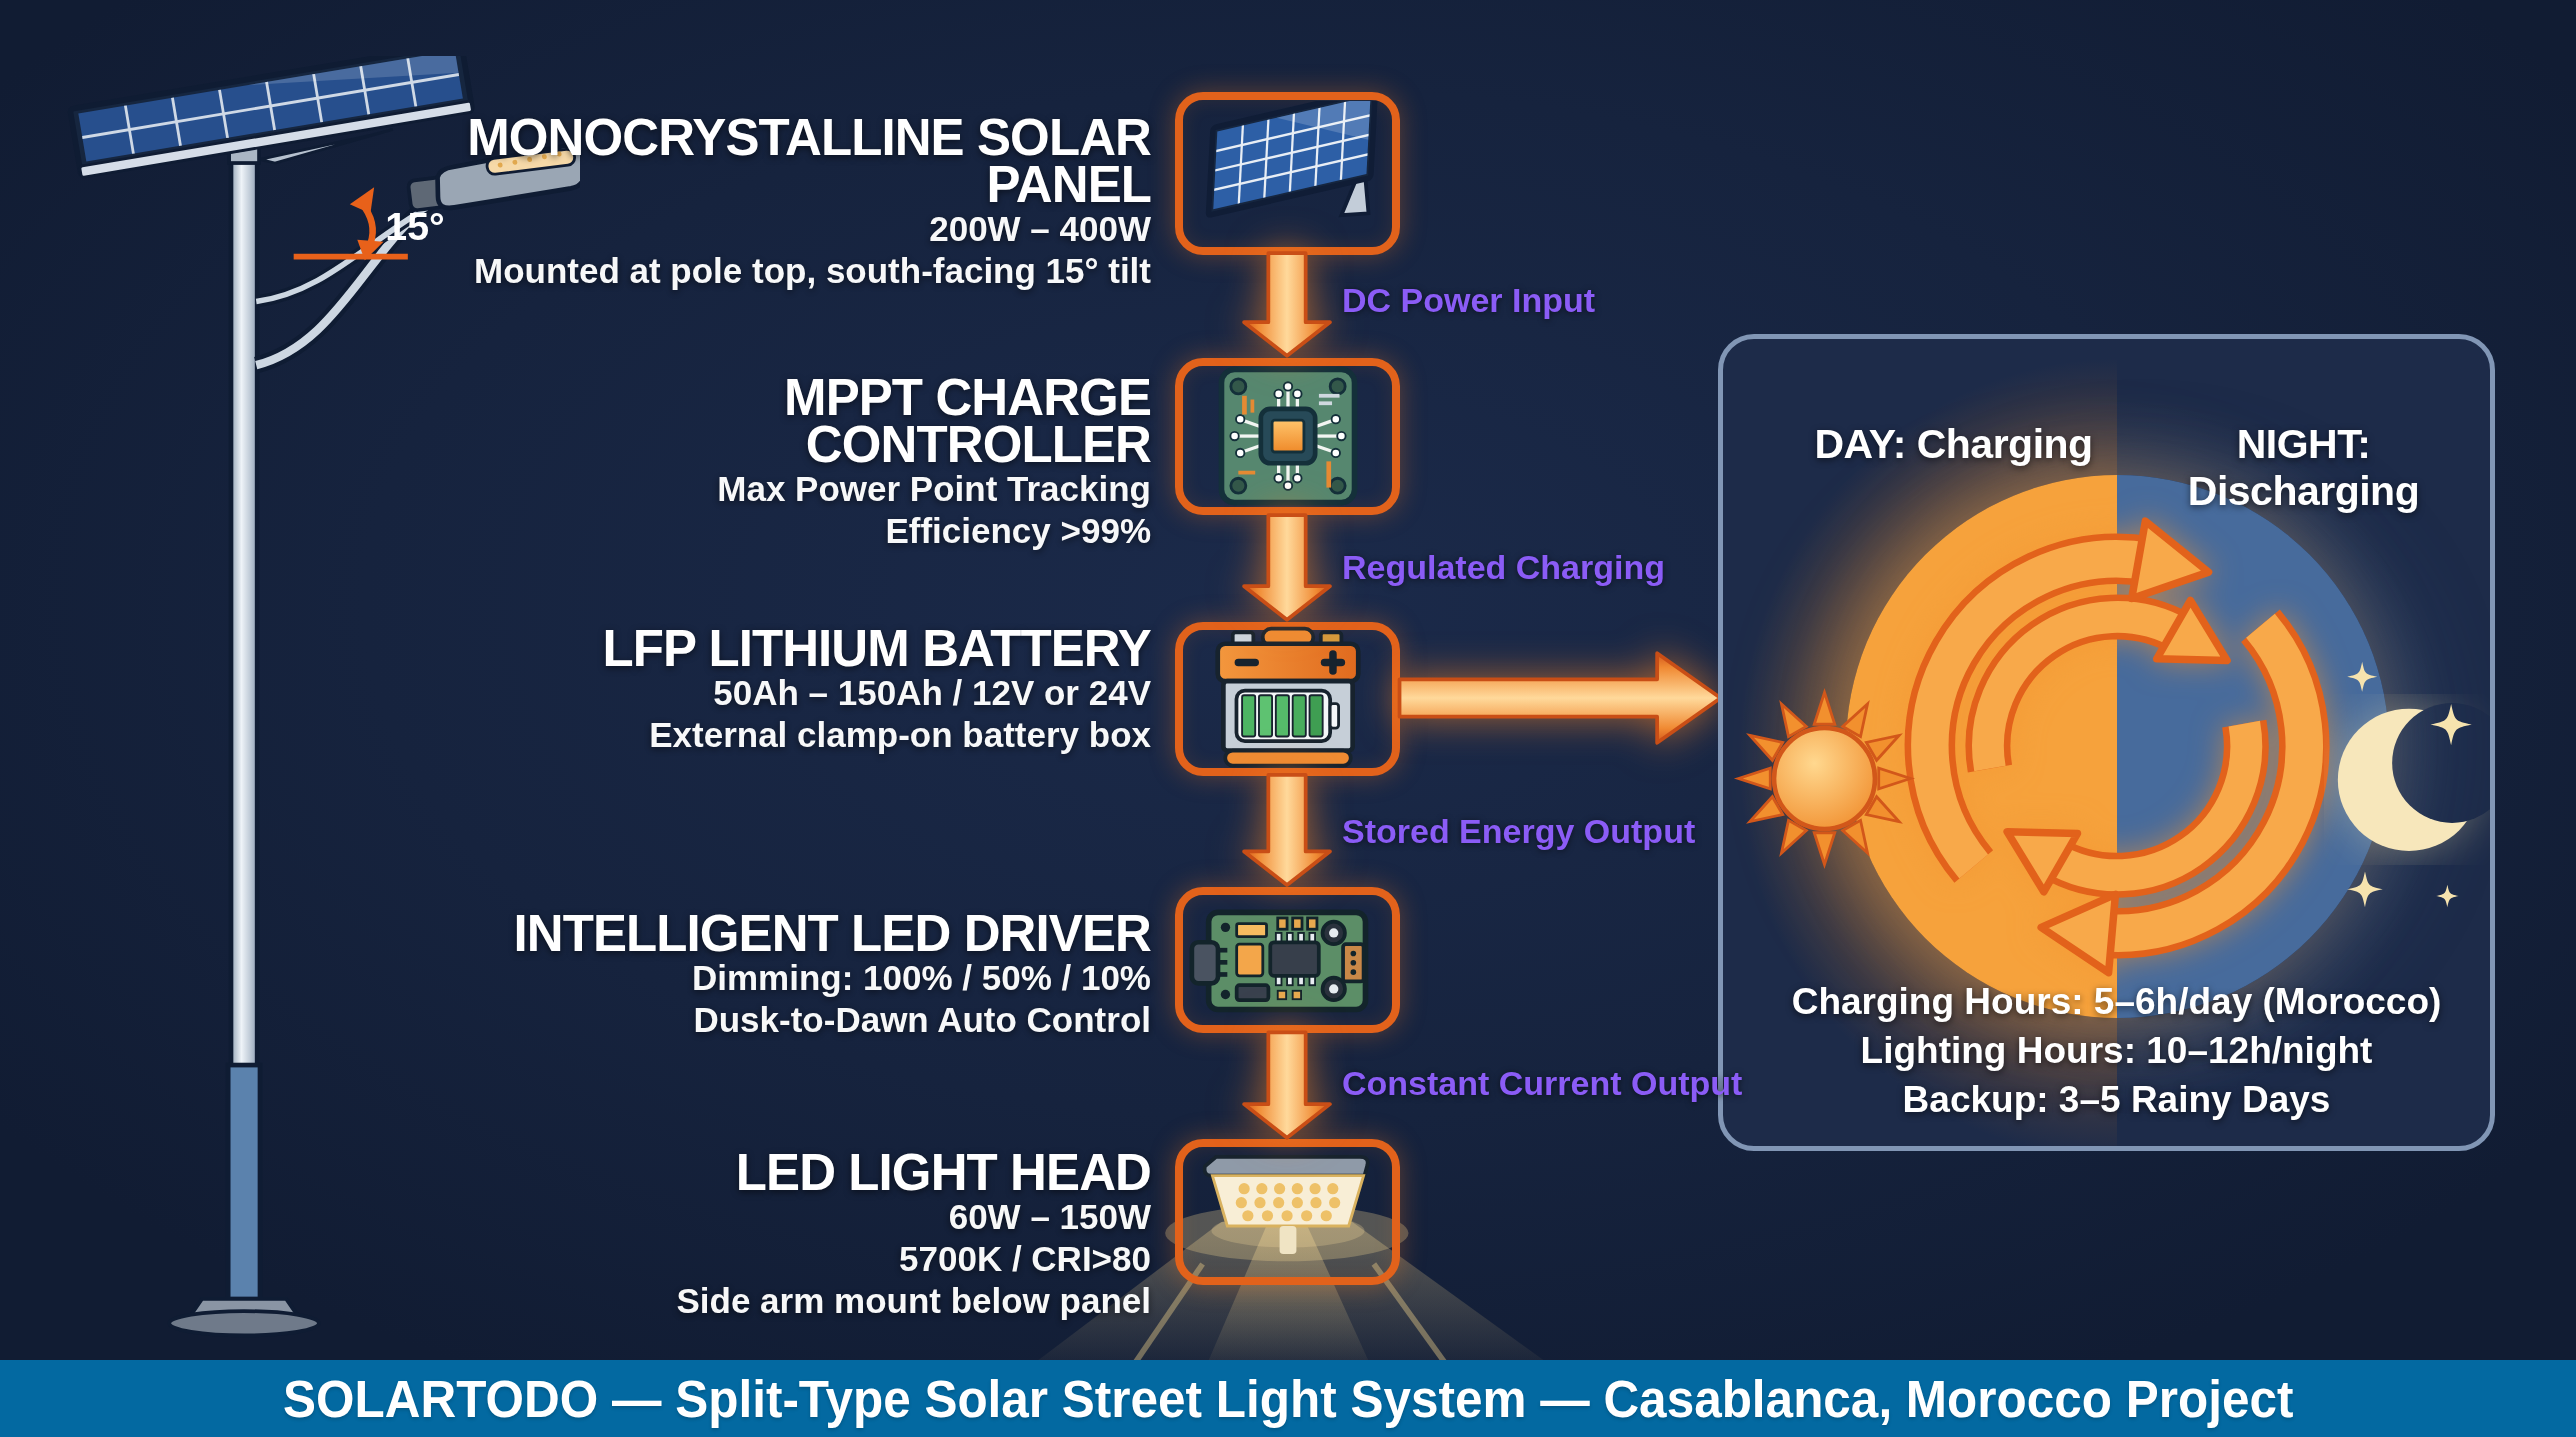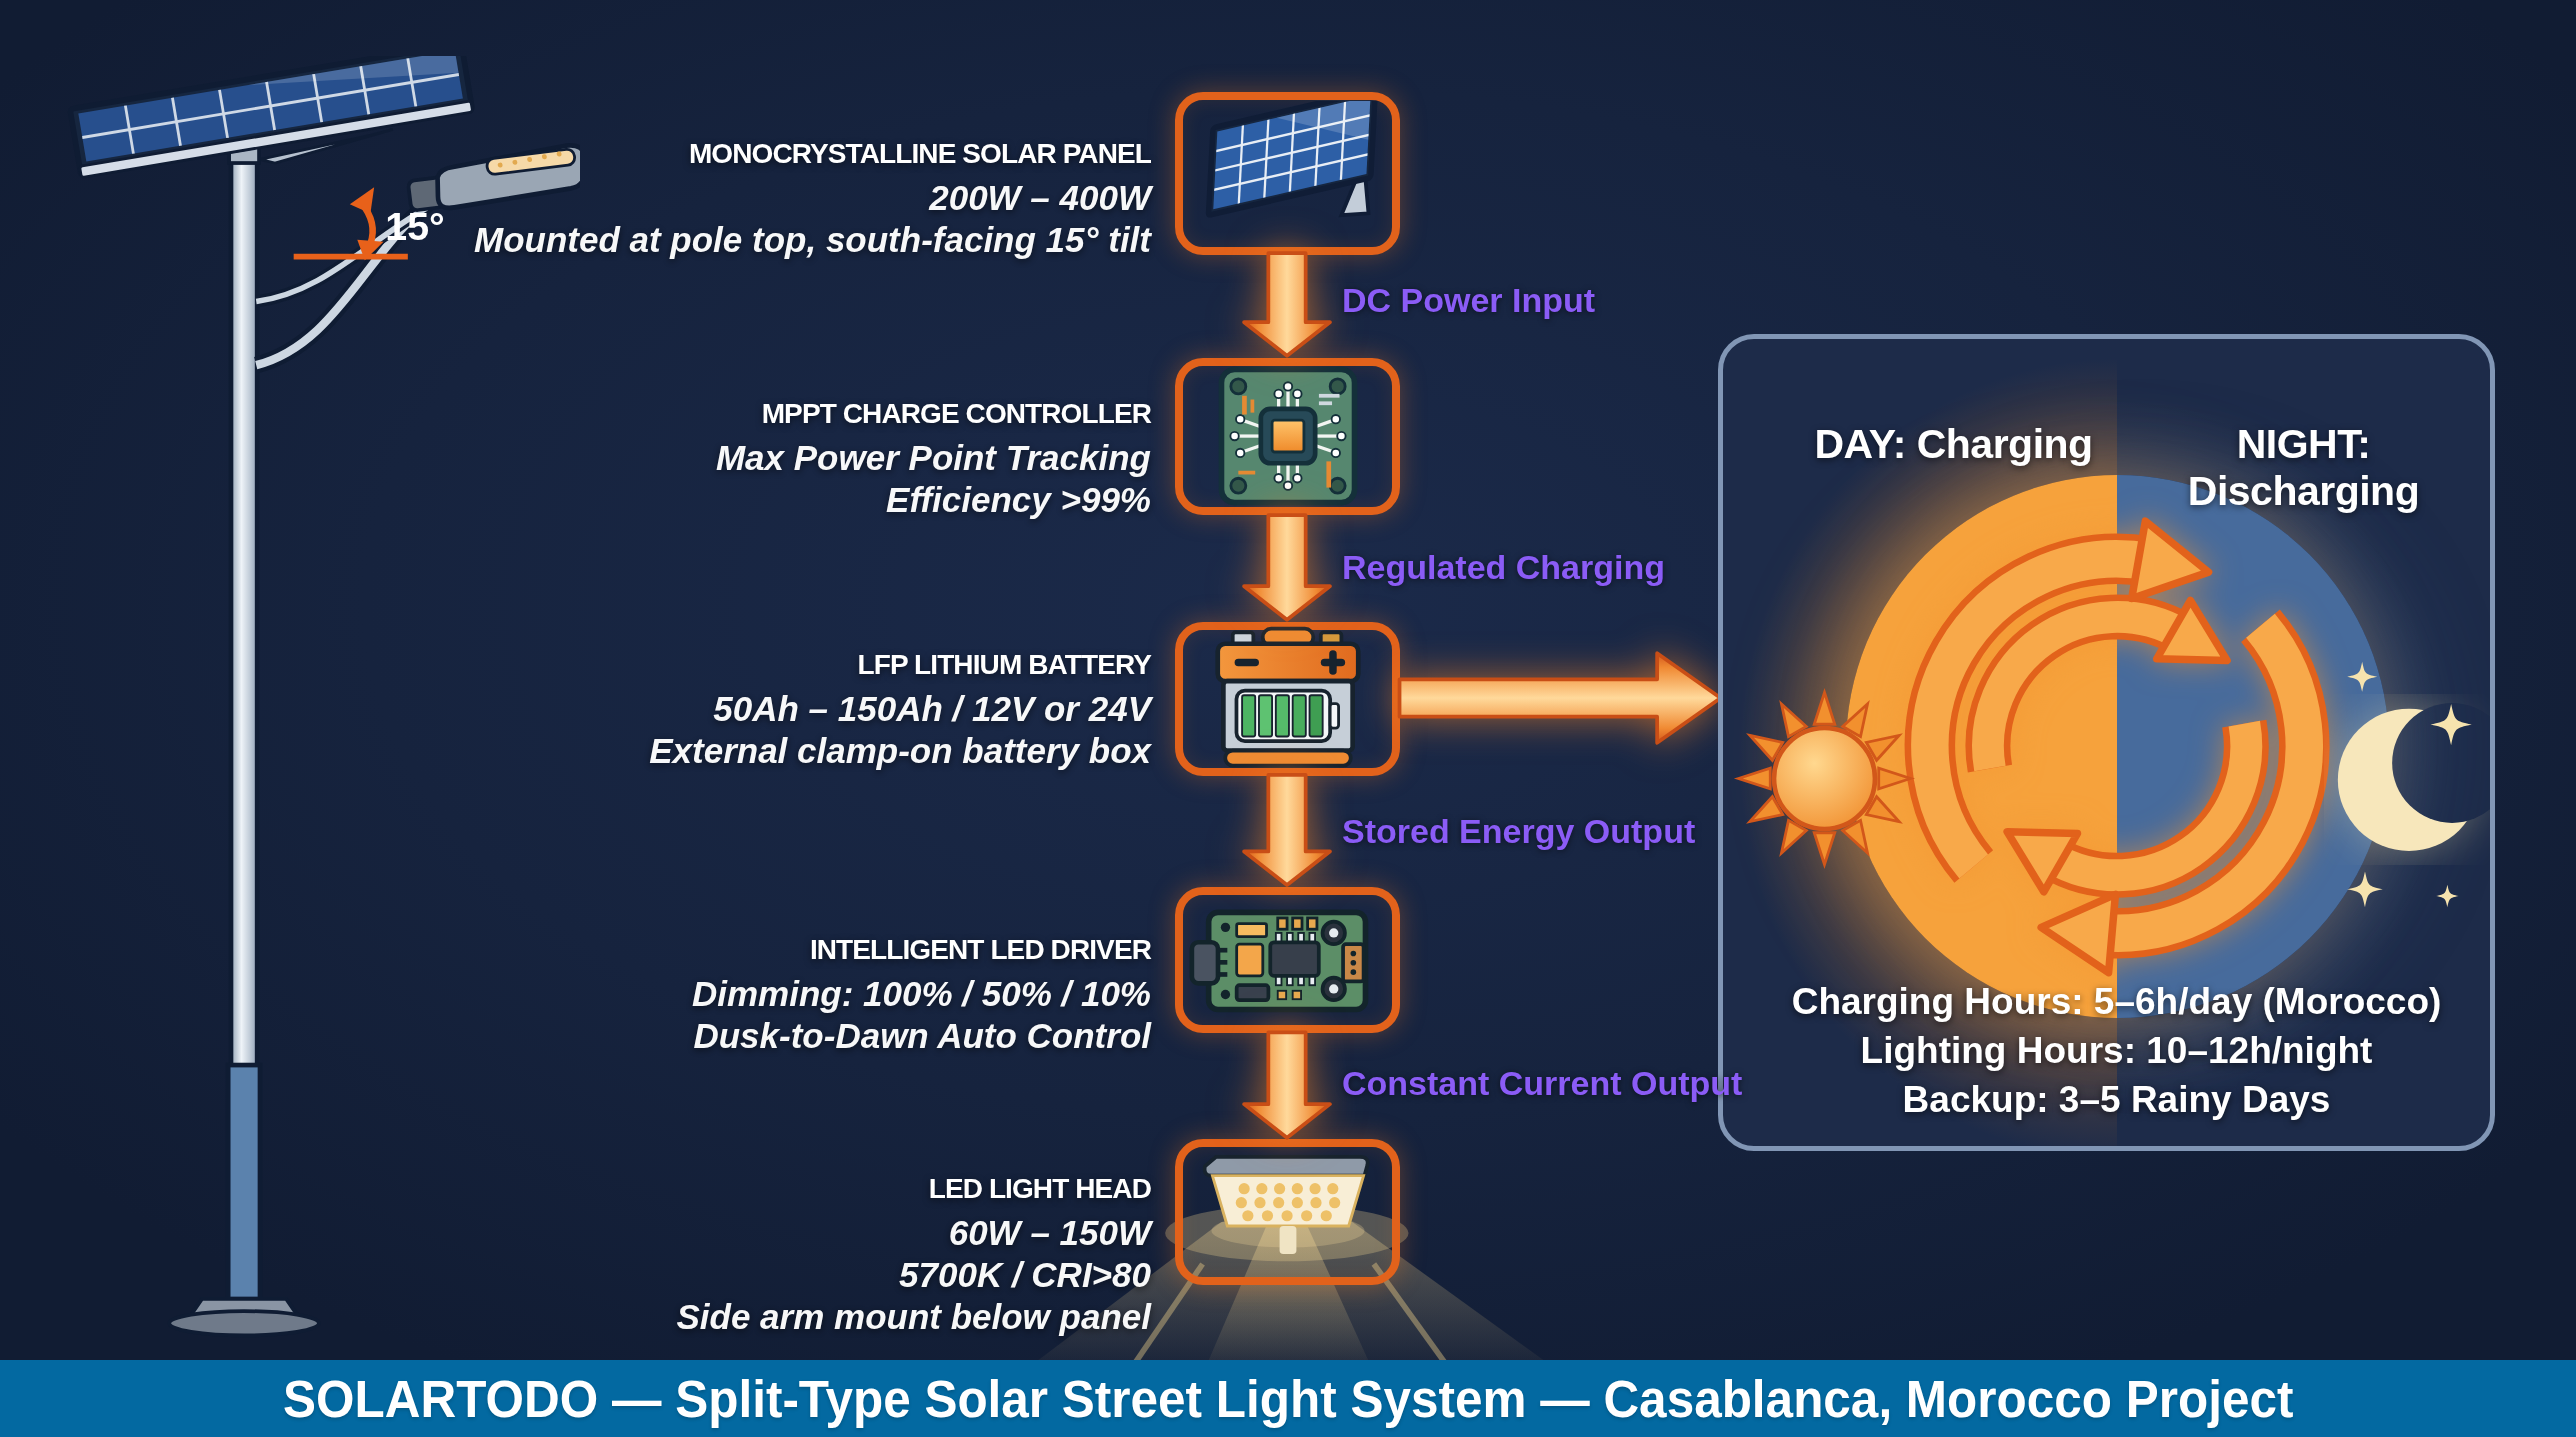--- a/index.html
+++ b/index.html
@@ -2,22 +2,22 @@
 <html style="font-size:15px"><head>
 <meta charset="utf-8">
 <style>
   html,body{margin:0;padding:0;background:#10односто;}
   body{width:2576px;height:1438px;position:relative;overflow:hidden;
        background:radial-gradient(1591px 889px at 50% 42%, #1b2a4a 0%, #16233e 58%, #111c33 100%);
        font-family:"Liberation Sans","DejaVu Sans",sans-serif;color:#fff;}
   .abs{position:absolute;}
   
   .step-text{position:absolute;right:1425px;width:711px;text-align:right;text-shadow:0 1.9px 7.5px rgba(0,0,0,.55);z-index:3;}
-  .step-title{font-size:28px;font-weight:800;letter-spacing:-0.9px;line-height:47px;margin-top:16px;}
-  .step-line{font-size:35px;font-weight:600;line-height:42px;opacity:.97;font-style:italic;}
+  .step-title{font-size:51px;font-weight:800;letter-spacing:-0.9px;line-height:47px;}
+  .step-line{font-size:35px;font-weight:600;line-height:42px;opacity:.97;}
   
   .flow-box{position:absolute;left:1175px;width:225px;border:8.4px solid #e2621b;border-radius:28px;box-sizing:border-box;
             box-shadow:0 0 26px rgba(242,120,34,.35), inset 0 0 19px rgba(242,120,34,.12);z-index:2;}
   .flow-box svg{position:absolute;left:0;top:0;right:0;bottom:0;margin:auto;}
   .arrow{position:absolute;z-index:2;filter:drop-shadow(0 0 19px rgba(243,130,40,.65));}
   .connector-label{position:absolute;left:1342px;transform:translateY(-50%);font-size:34px;font-weight:600;color:#8b5cf6;
                    text-shadow:0 1.9px 6.6px rgba(0,0,0,.55);z-index:3;white-space:nowrap;}
   
   .cycle-panel{position:absolute;left:1718px;top:334px;width:777px;height:817px;border:5.6px solid #8196b5;border-radius:36px;
                box-sizing:border-box;overflow:hidden;background:#1d2b49;z-index:2;}

